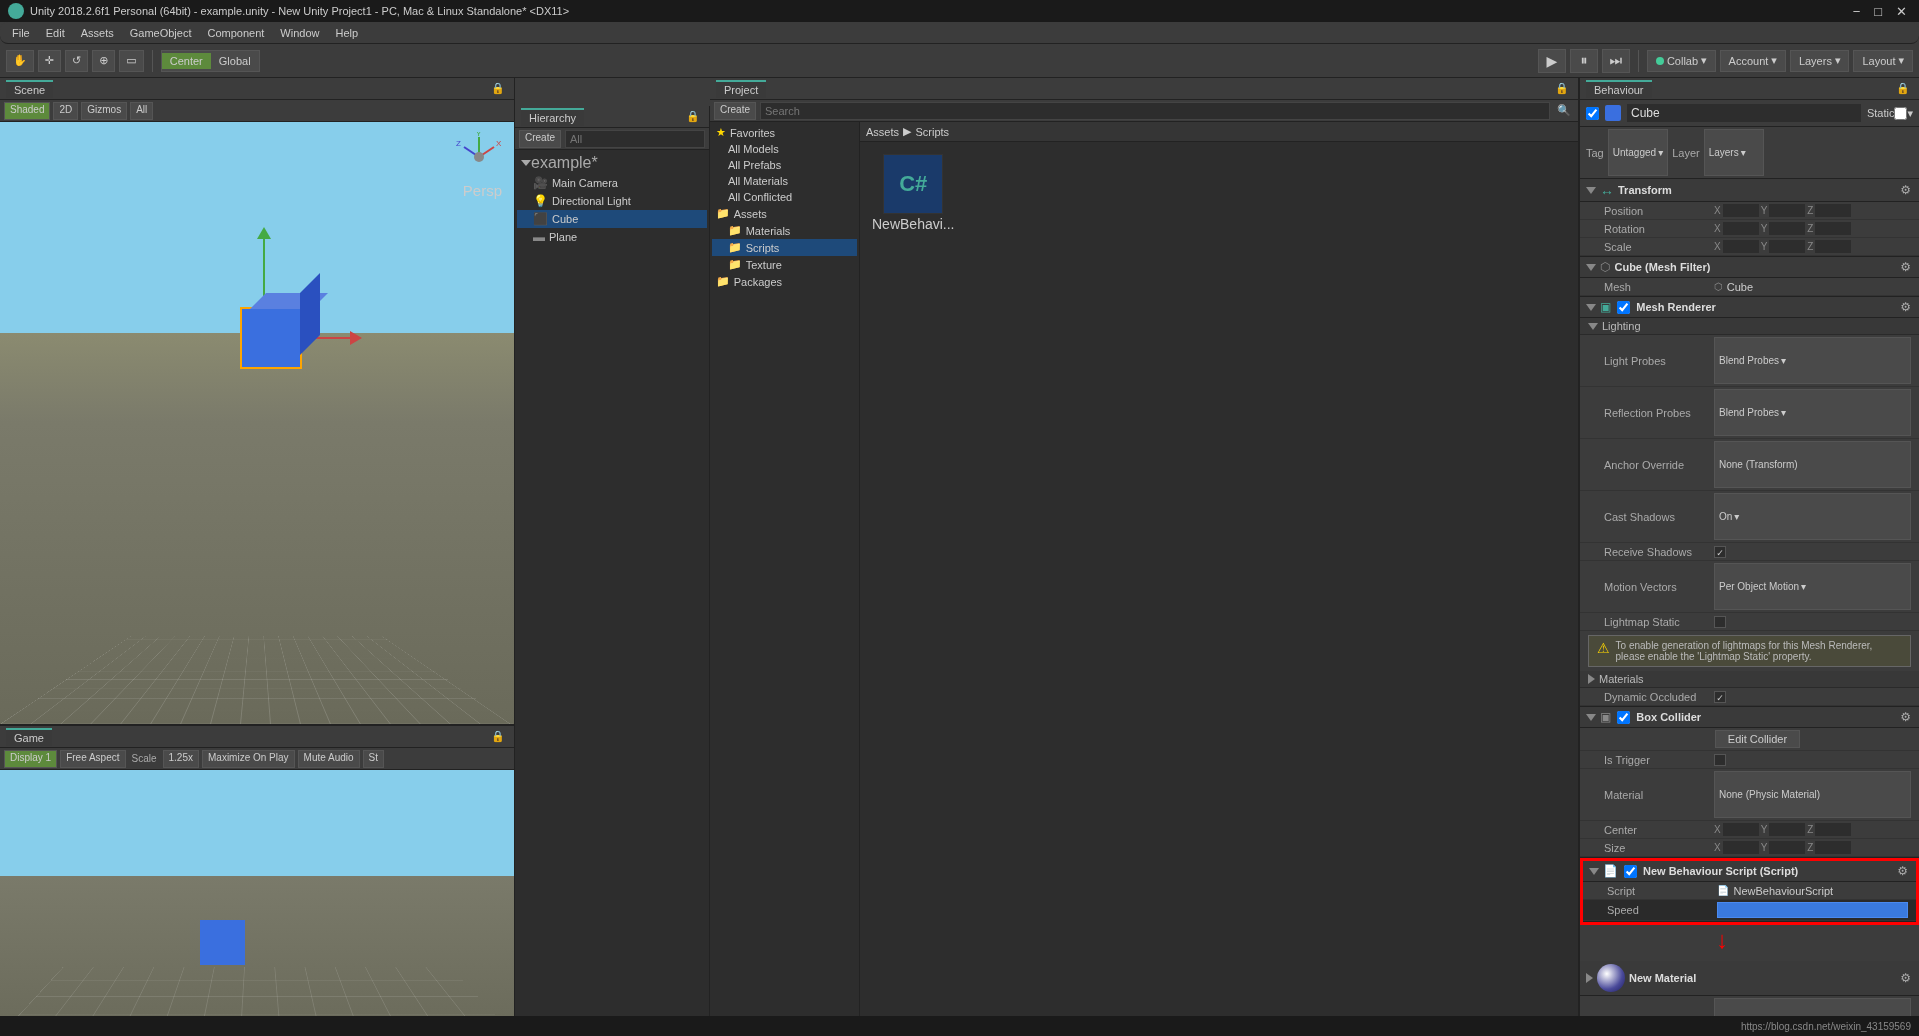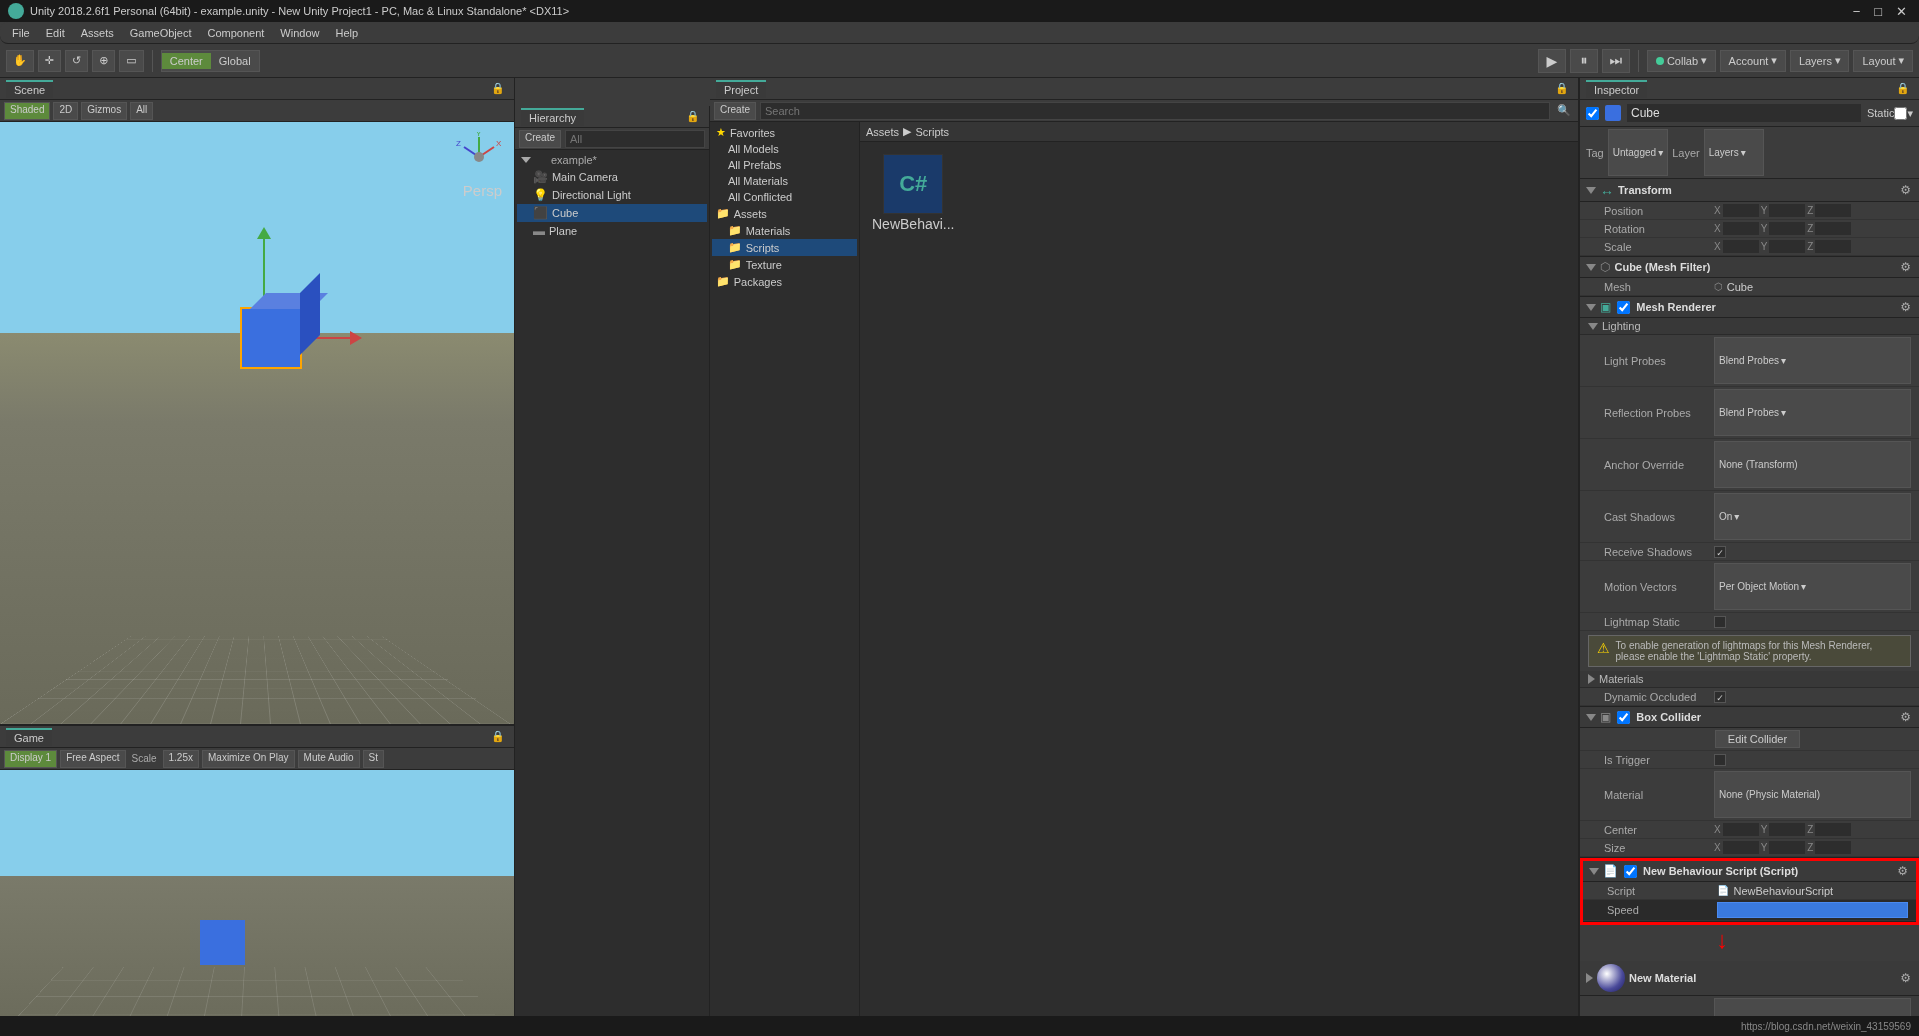--- a/index.html
+++ b/index.html
@@ -197,21 +197,21 @@
     .hier-item {
       padding: 2px 4px 2px 16px;
       cursor: pointer;
       color: #ccc;
       font-size: 11px;
       display: flex;
       align-items: center;
       gap: 4px;
     }
     .hier-item.selected { background: #1e4a7a; }
-    .hier-root-label { color: #aaa; font-size: 11px; display: flex; align-items: center; gap: 20px; padding: 2px 4px; }
+    .hier-root-label { color: #aaa; font-size: 16px; display: flex; align-items: center; gap: 0; padding: 2px 4px; }
     .triangle { display: inline-block; width: 0; height: 0; }
     .tri-down { border-left: 5px solid transparent; border-right: 5px solid transparent; border-top: 6px solid #aaa; }
     .icon-camera { color: #4a9; font-size: 12px; }
     .icon-light { color: #ffd700; font-size: 12px; }
     .icon-cube { color: #3a6fdf; font-size: 12px; }
     .icon-plane { color: #888; font-size: 12px; }
 
     
     #project-panel {
       flex: 1;
@@ -732,21 +732,21 @@
             </div>
             <span class="file-name">NewBehavi...</span>
           </div>
         </div>
       </div>
     </div>
   </div>
 
   <div id="inspector-panel">
     <div class="inspector-header">
-      <div class="panel-tab active">Inspector</div>
+      <div class="panel-tab active">Behaviour</div>
       <div class="panel-end-btns">
         <button class="small-btn">🔒</button>
       </div>
     </div>
     <div class="scroll-area">
 
       <div class="inspector-object">
         <input type="checkbox" checked="" style="margin: 0px;">
         <div class="obj-icon"></div>
         <input type="text" value="Cube" style="background: rgb(45, 45, 45); border: none; color: rgb(221, 221, 221); font-size: 12px; flex: 1 1 0%; padding: 2px 4px;">

